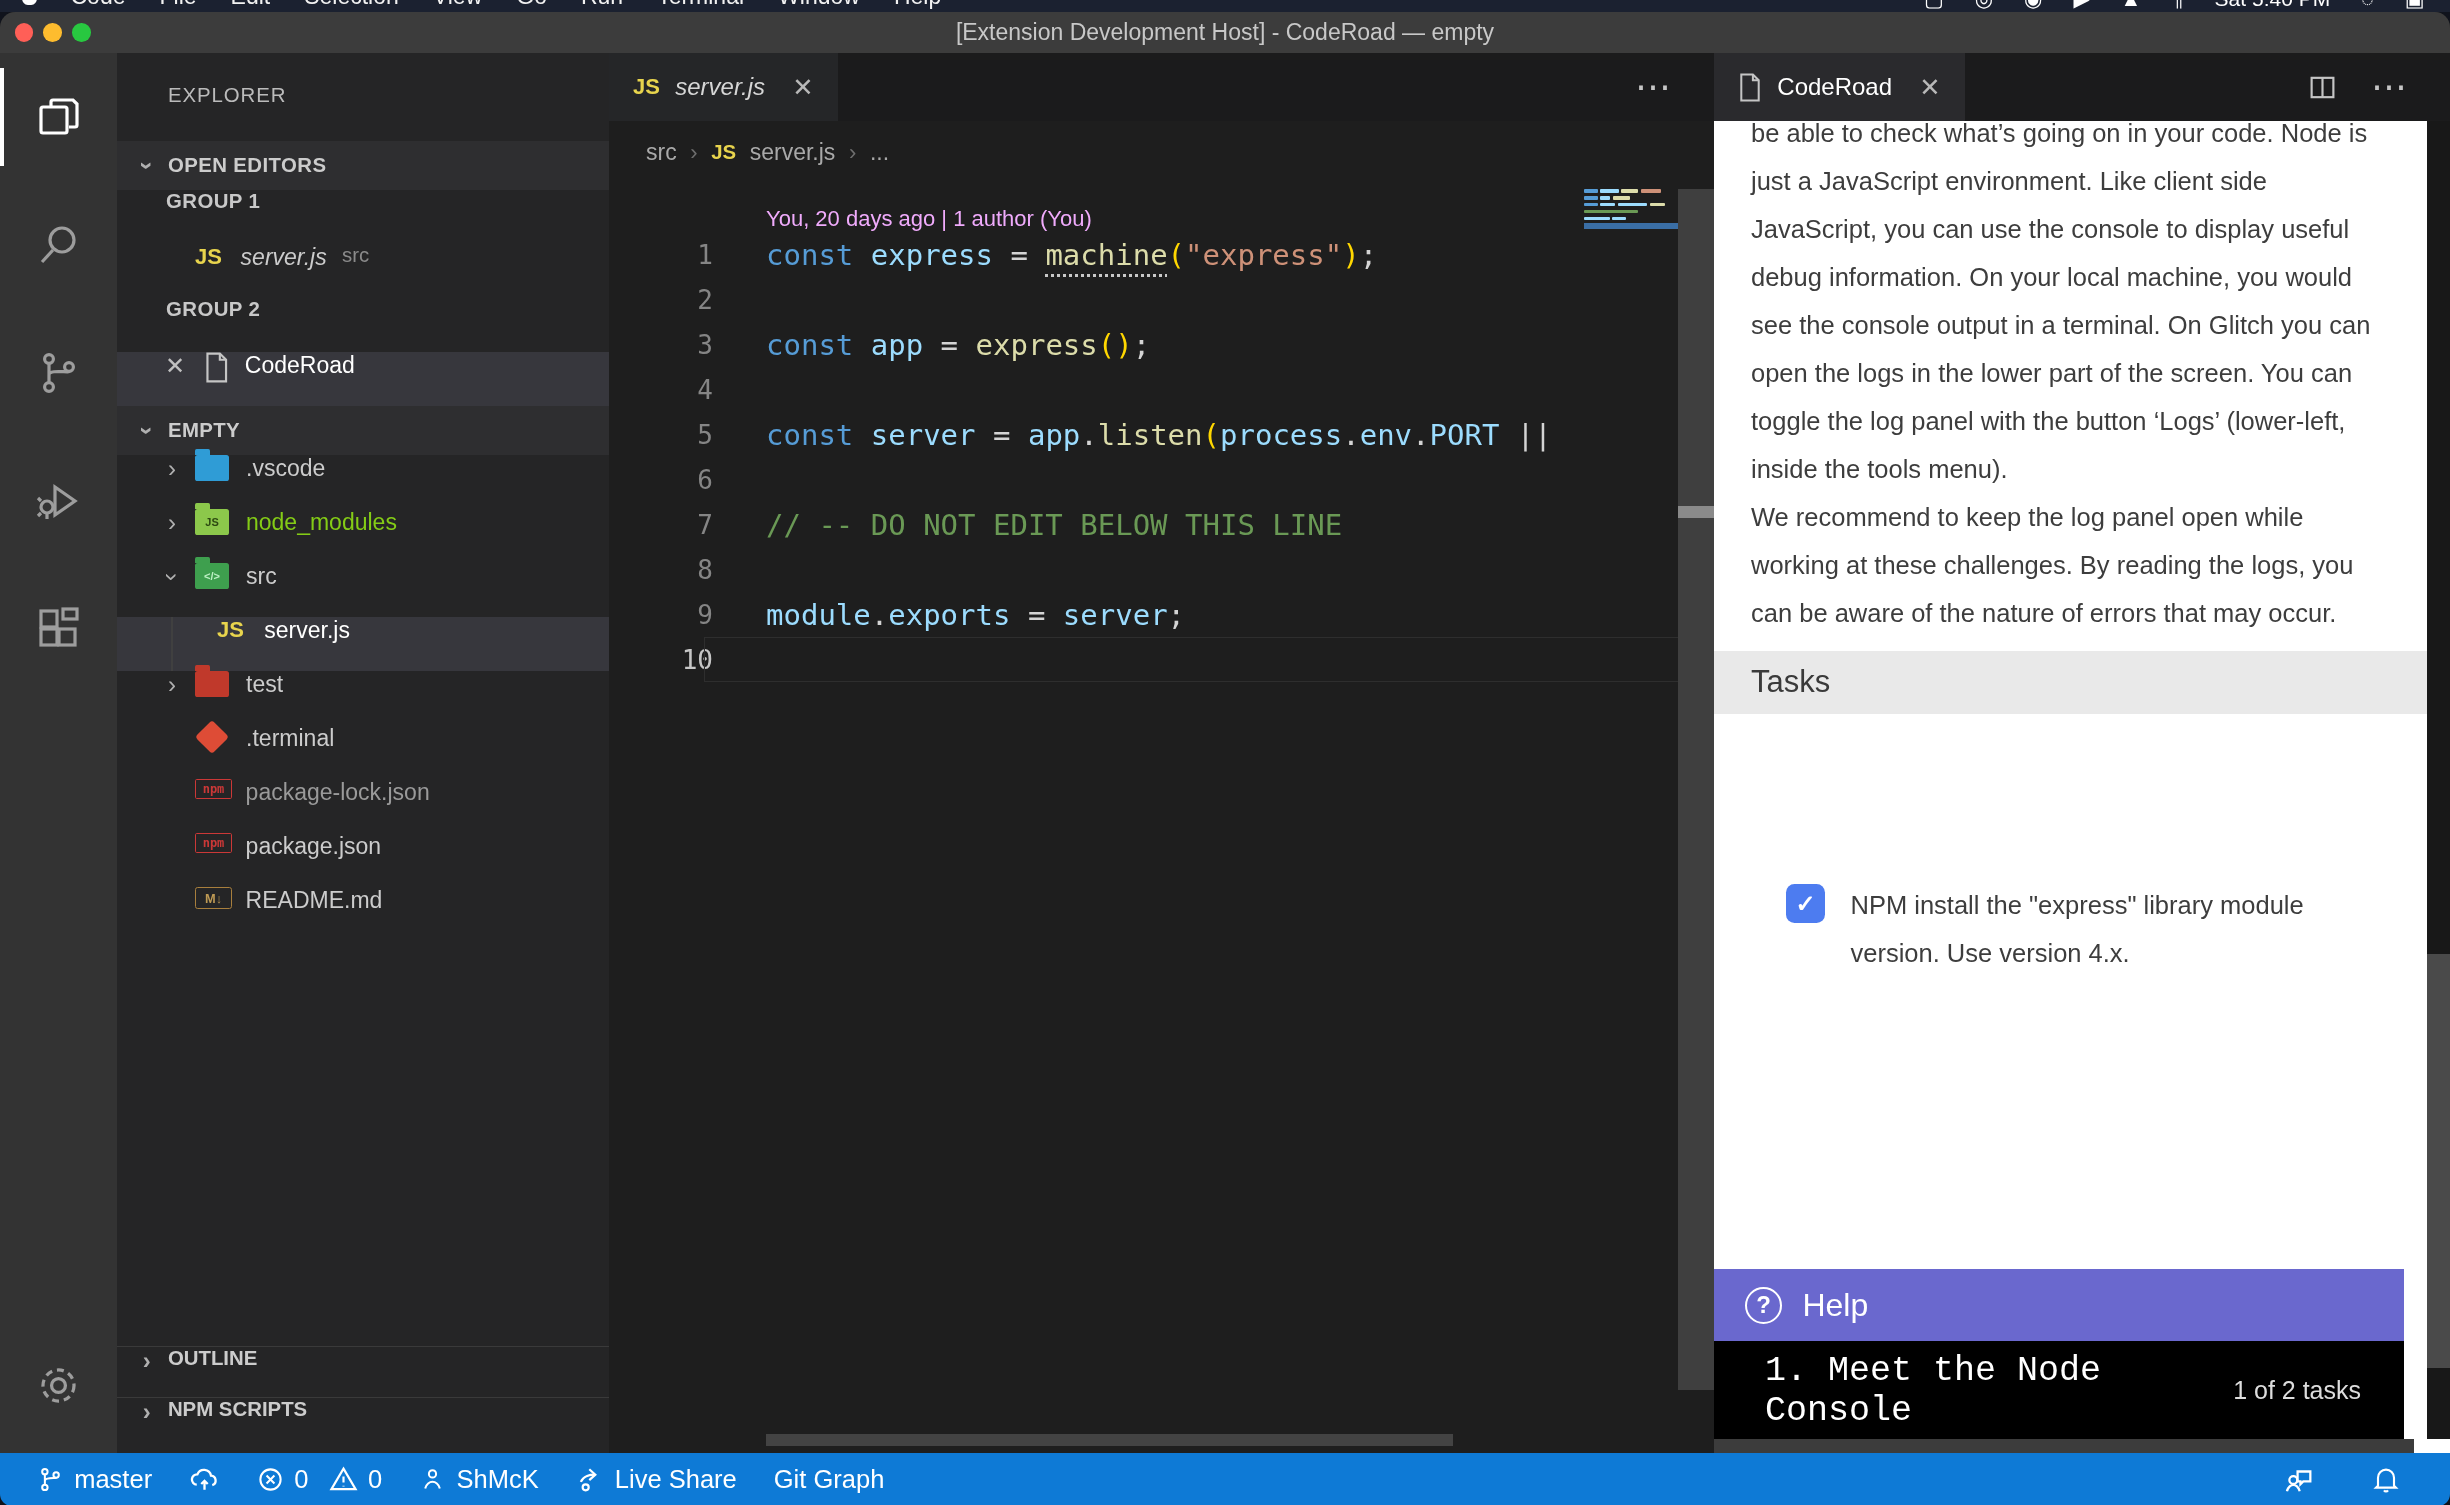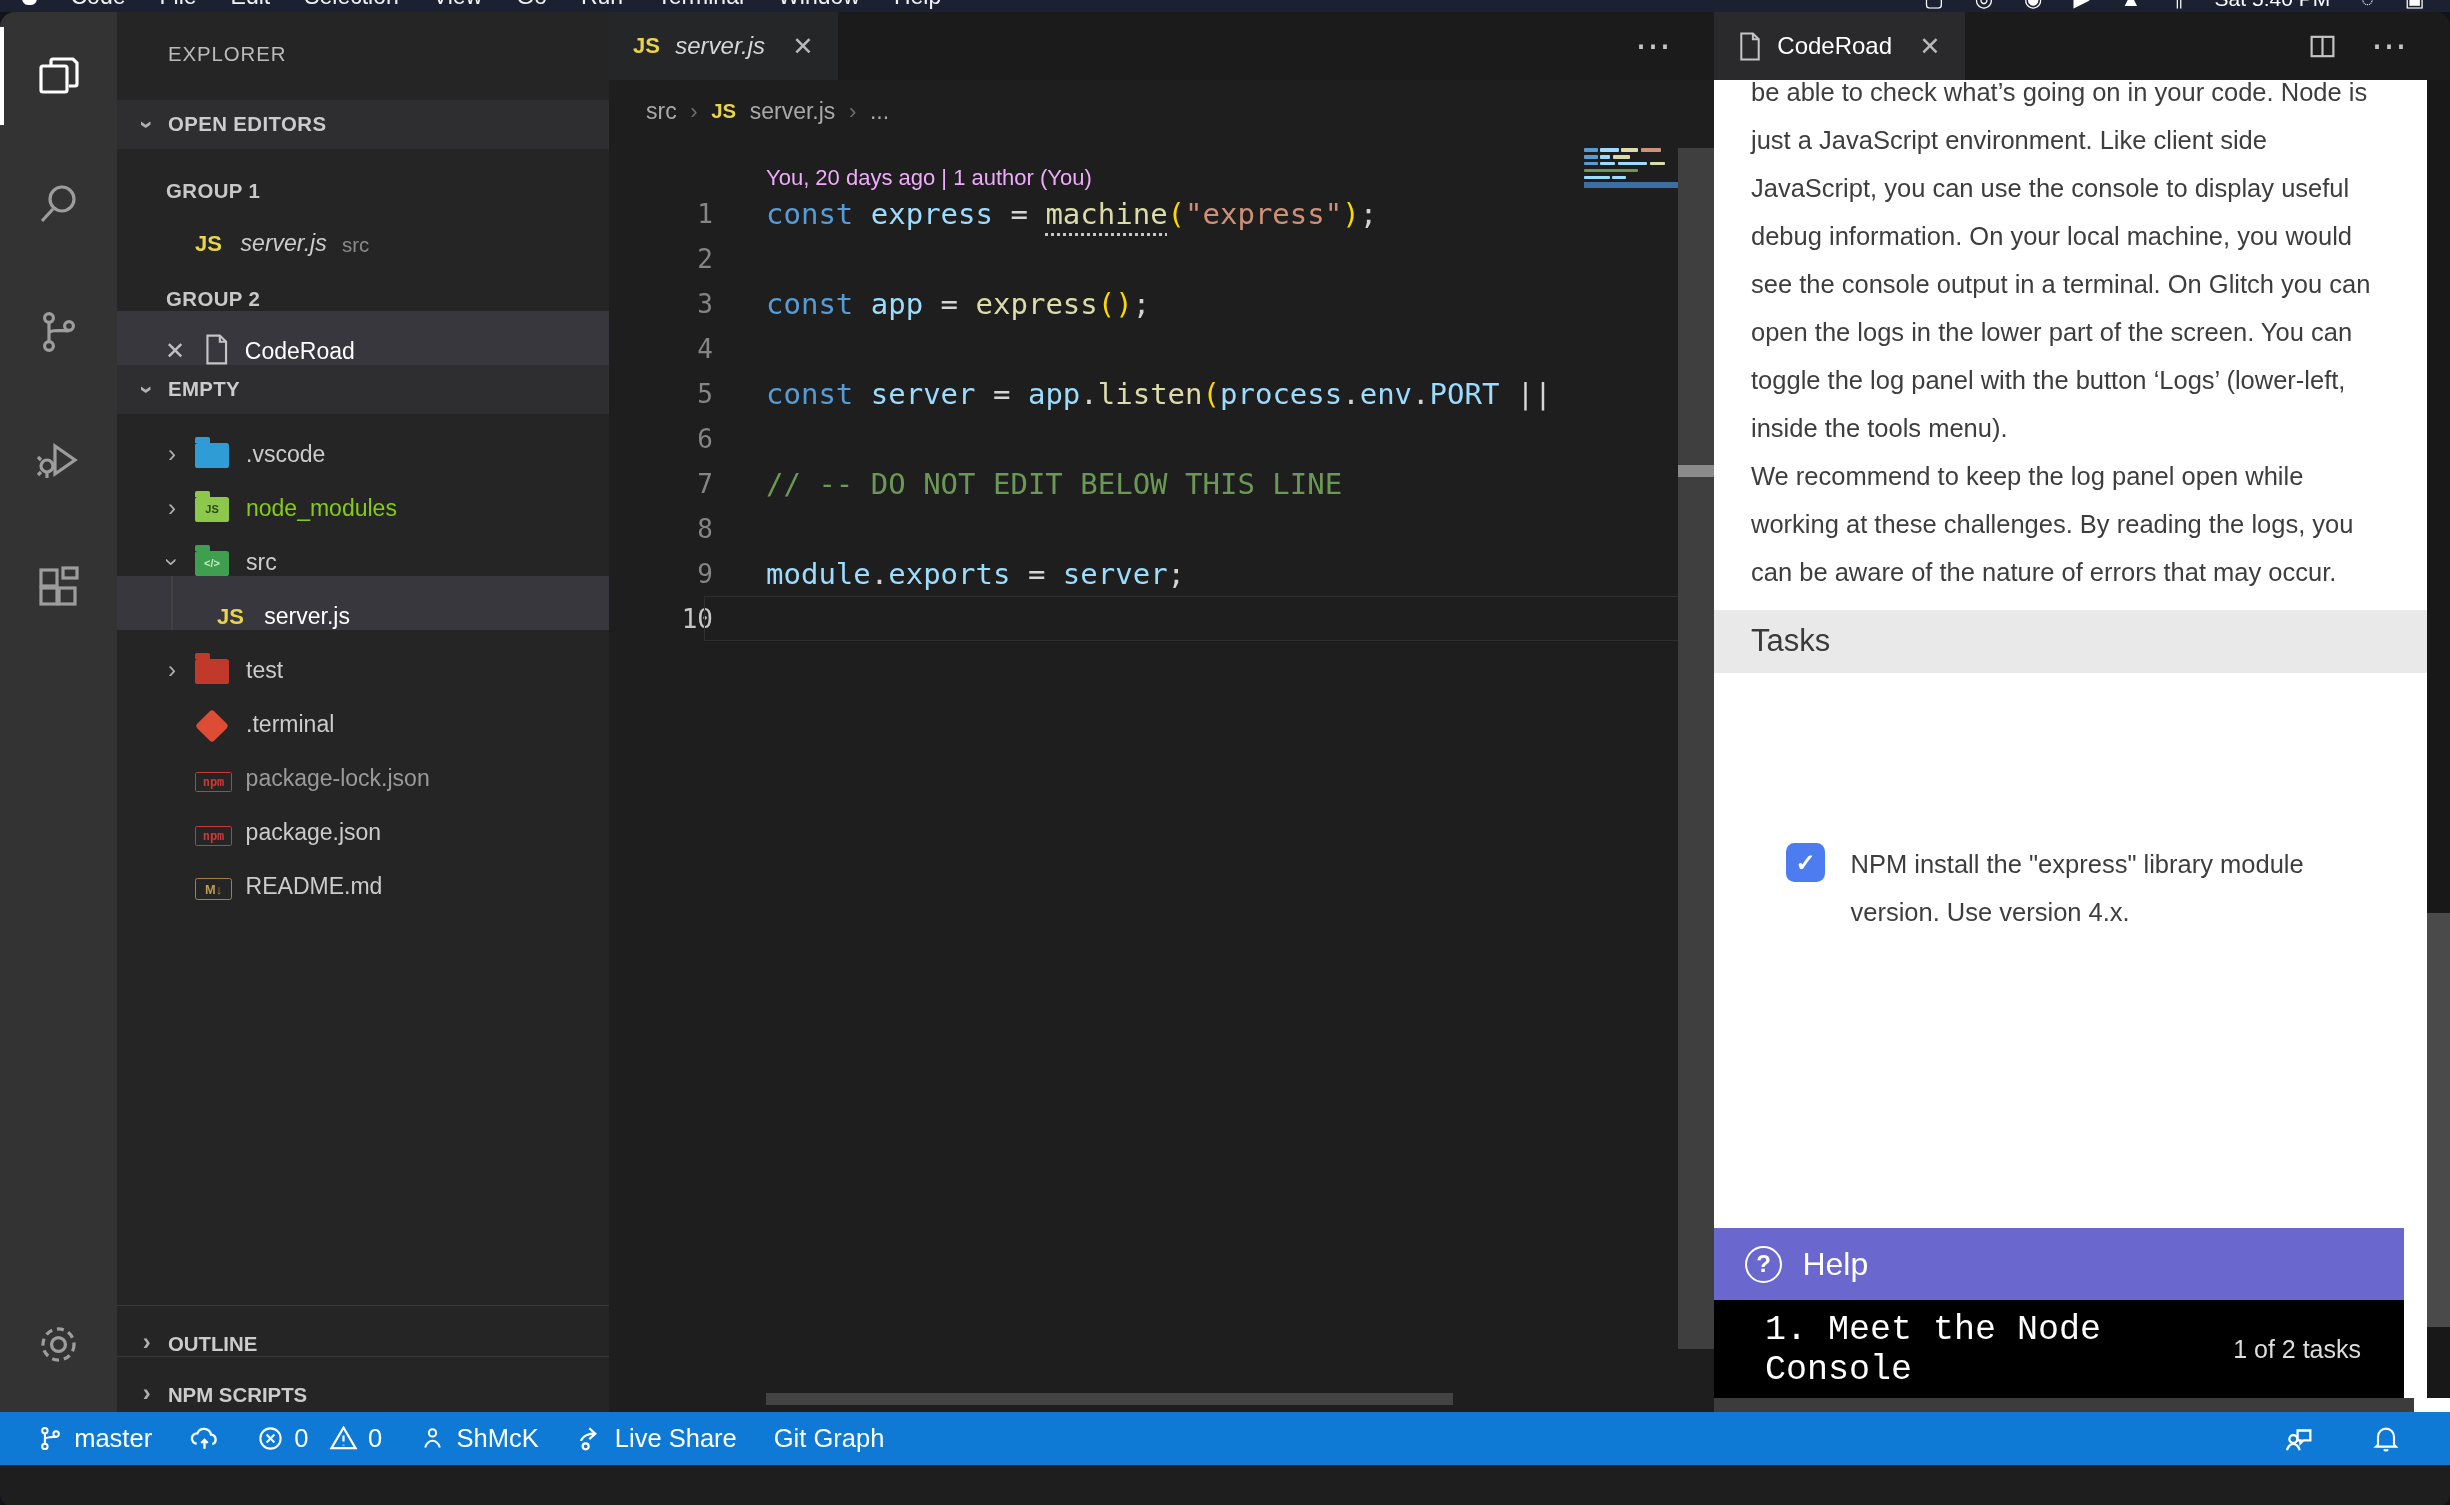--- a/index.html
+++ b/index.html
@@ -41,21 +41,21 @@
                display:flex; align-items:center; justify-content:center; color:#9d9d9d; }
 
   
   .sidebar { width:492px; background:#252526; flex:none; position:relative;
              color:#cccccc; overflow:hidden; }
   .sb-title { height:88px; padding:31px 0 0 51px; font-size:20.4px; color:#bbbbbb;
               letter-spacing:0.9px; }
   .sb-section-header { height:49px; background:#2e2e30; display:flex; align-items:center;
                        padding-left:18.7px; gap:10.2px; font-size:20.4px; font-weight:bold;
                        color:#cccccc; letter-spacing:0.4px; }
-  .sb-row { height:54px; display:flex; align-items:flex-end; font-size:23px; color:#cccccc; }
+  .sb-row { height:54px; display:flex; align-items:flex-start; font-size:23px; color:#cccccc; }
   .sb-row.selected { background:#37373d; color:#ffffff; }
   .sb-group { padding-left:49px; font-weight:bold; font-size:20.4px; color:#c8c8c8;
               letter-spacing:0.4px; }
   .chev { display:inline-block; font-size:24px; color:#b0b0b0; width:22px; text-align:center; }
   .chev.down { transform:rotate(90deg); }
   .js-badge { color:#e8d44d; font-weight:bold; font-size:22px; font-style:normal; }
   .dim { color:#8a8a8a; font-size:20.4px; margin-left:15.3px; }
   .close-x { color:#c0c0c0; font-size:24px; width:34px; text-align:center; }
   .tree-row { padding-left:44px; }
   .tree-row .chev { margin-right:12px; }
@@ -190,20 +190,28 @@
       <span>▲</span>
       <span>¶</span>
       <span>Sat 5:40 PM</span>
       <span>◌</span>
       <span>▣</span>
     </div>
   </div>
 
   <div class="window">
 
+    <div class="titlebar">
+      <div class="tl-dots">
+        <span class="tl-dot dot-red"></span>
+        <span class="tl-dot dot-yellow"></span>
+        <span class="tl-dot dot-green"></span>
+      </div>
+      <span class="title-text">[Extension Development Host] - CodeRoad — empty</span>
+    </div>
 
     <div class="main">
 
       <div class="activitybar">
         <div class="ab-item active">
           <svg class="icon" width="48" height="48" viewBox="0 0 24 24" fill="none" stroke="currentColor" stroke-width="1.6">
               <rect x="3" y="7" width="13" height="13" rx="1"></rect>
               <path d="M8 7V4.5a1 1 0 0 1 1-1h10l2 2V16a1 1 0 0 1-1 1h-3"></path>
             </svg>
         </div>

